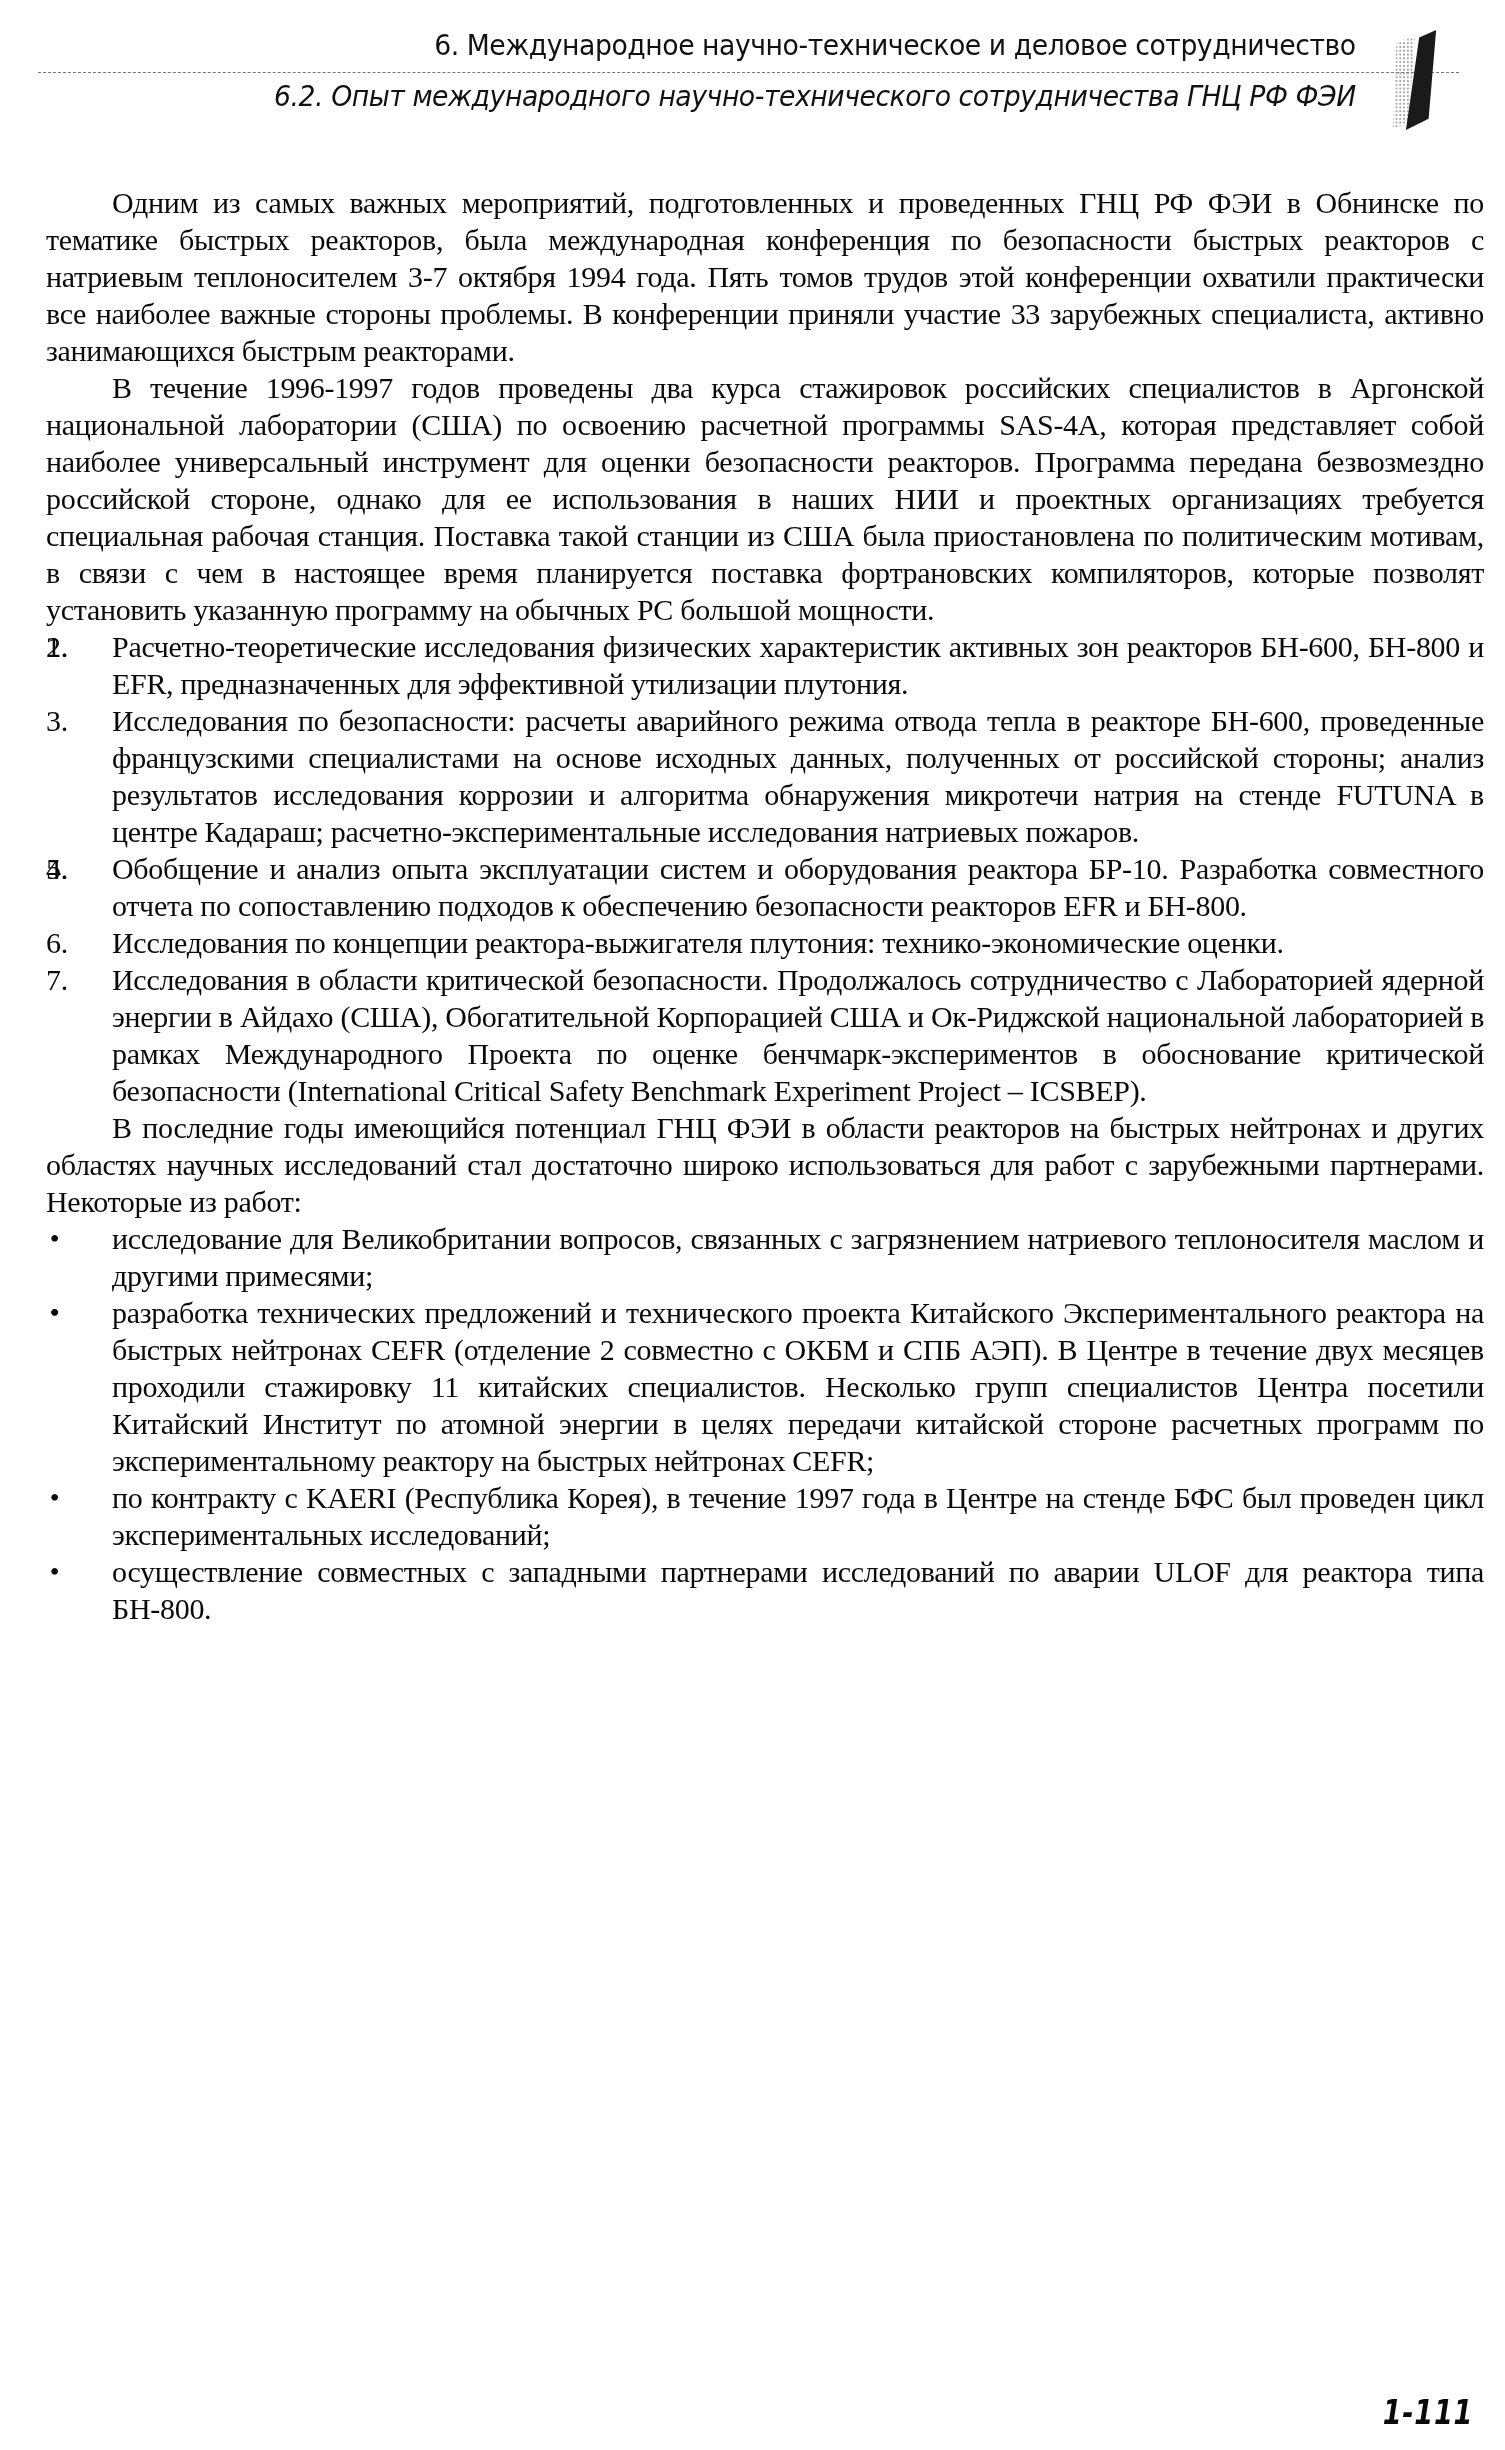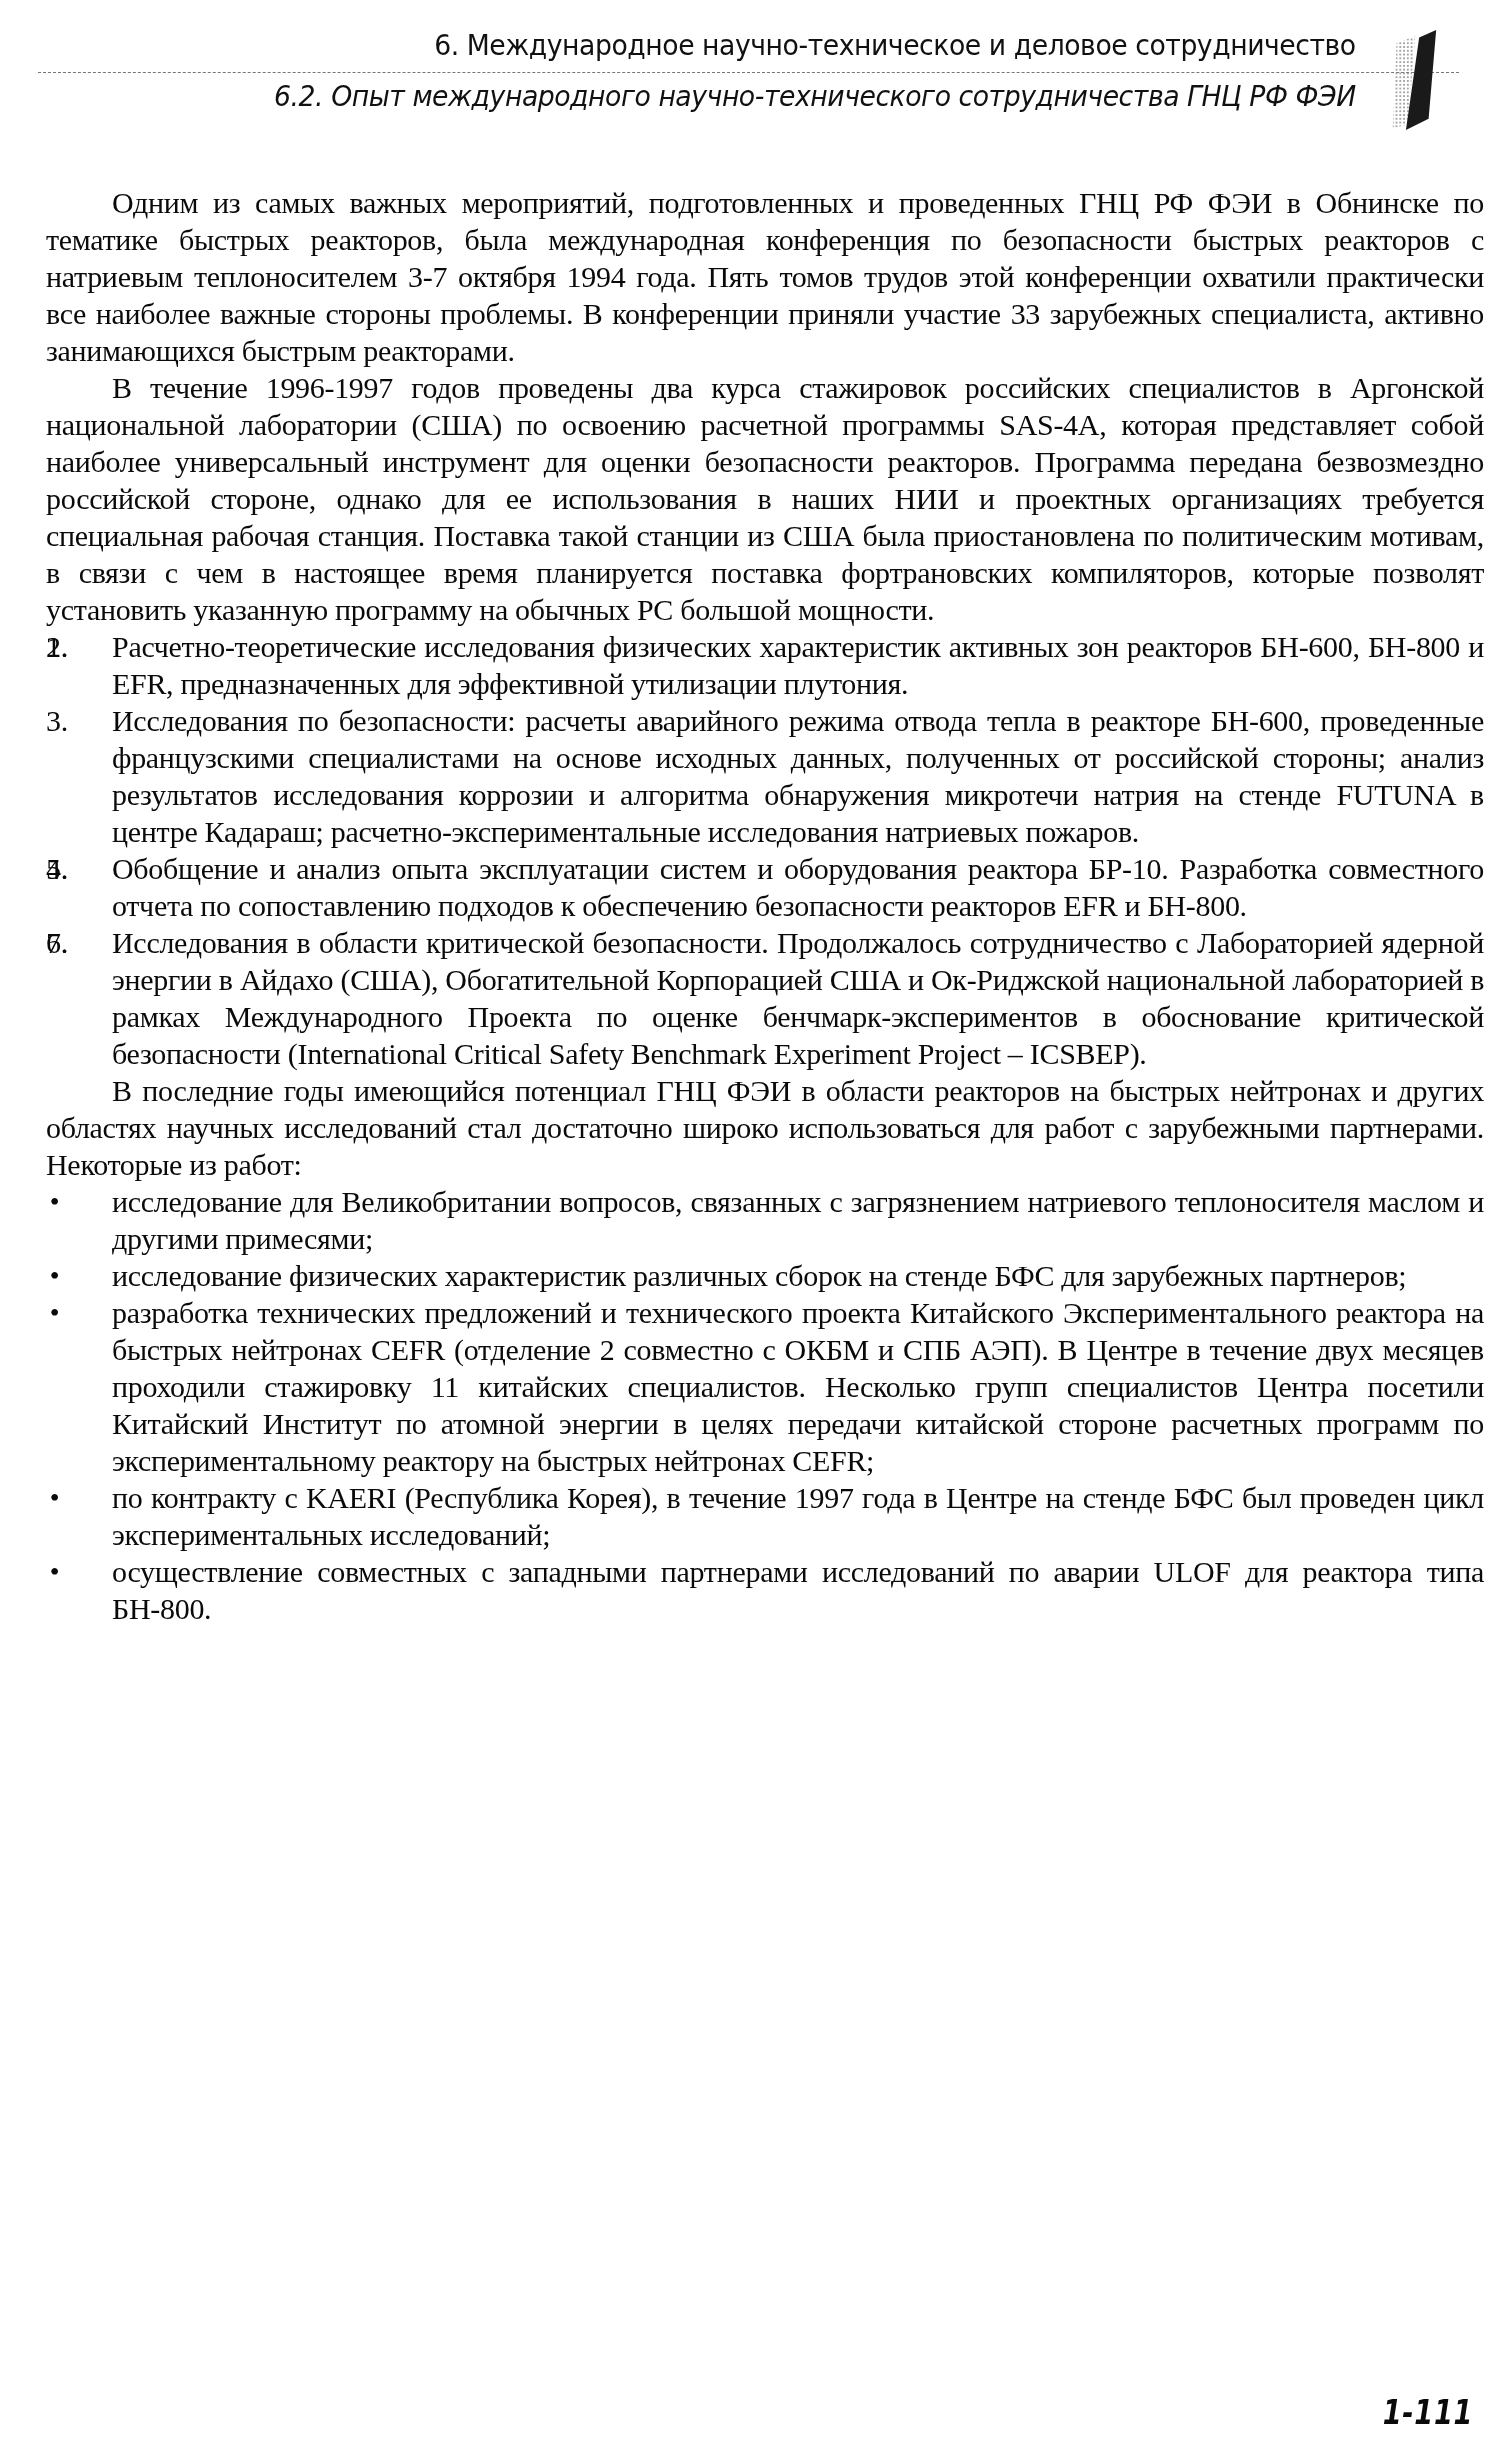--- a/index.html
+++ b/index.html
@@ -162,37 +162,37 @@
       </li>
       <li class="list-item">
         <span class="list-marker">4.</span>
       </li>
       <li class="list-item">
         <span class="list-marker">5.</span>
         <span>Обобщение и анализ опыта эксплуатации систем и оборудования реактора БР-10. Разработка совместного отчета по сопоставлению подходов к обеспечению безопасности реакторов EFR и БН-800.</span>
       </li>
       <li class="list-item">
         <span class="list-marker">6.</span>
+        <span>Исследования по концепции реактора-выжигателя плутония: технико-экономические оценки.</span>
       </li>
       <li class="list-item">
         <span class="list-marker">7.</span>
         <span>Исследования в области критической безопасности. Продолжалось сотрудничество с Лабораторией ядерной энергии в Айдахо (США), Обогатительной Корпорацией США и Ок-Риджской национальной лабораторией в рамках Международного Проекта по оценке бенчмарк-экспериментов в обоснование критической безопасности (International Critical Safety Benchmark Experiment Project – ICSBEP).</span>
       </li>
     </ol>
 
     <p class="para">В последние годы имеющийся потенциал ГНЦ ФЭИ в области реакторов на быстрых нейтронах и других областях научных исследований стал достаточно широко использоваться для работ с зарубежными партнерами. Некоторые из работ:</p>
 
     <ul class="list">
       <li class="list-item">
         <span class="bullet-marker">•</span>
         <span>исследование для Великобритании вопросов, связанных с загрязнением натриевого теплоносителя маслом и другими примесями;</span>
       </li>
       <li class="list-item">
         <span class="bullet-marker">•</span>
-        <span>исследование физических характеристик различных сборок на стенде БФС для зарубежных партнеров;</span>
       </li>
       <li class="list-item">
         <span class="bullet-marker">•</span>
         <span>разработка технических предложений и технического проекта Китайского Экспериментального реактора на быстрых нейтронах CEFR (отделение 2 совместно с ОКБМ и СПБ АЭП). В Центре в течение двух месяцев проходили стажировку 11 китайских специалистов. Несколько групп специалистов Центра посетили Китайский Институт по атомной энергии в целях передачи китайской стороне расчетных программ по экспериментальному реактору на быстрых нейтронах CEFR;</span>
       </li>
       <li class="list-item">
         <span class="bullet-marker">•</span>
         <span>по контракту с KAERI (Республика Корея), в течение 1997 года в Центре на стенде БФС был проведен цикл экспериментальных исследований;</span>
       </li>
       <li class="list-item">

